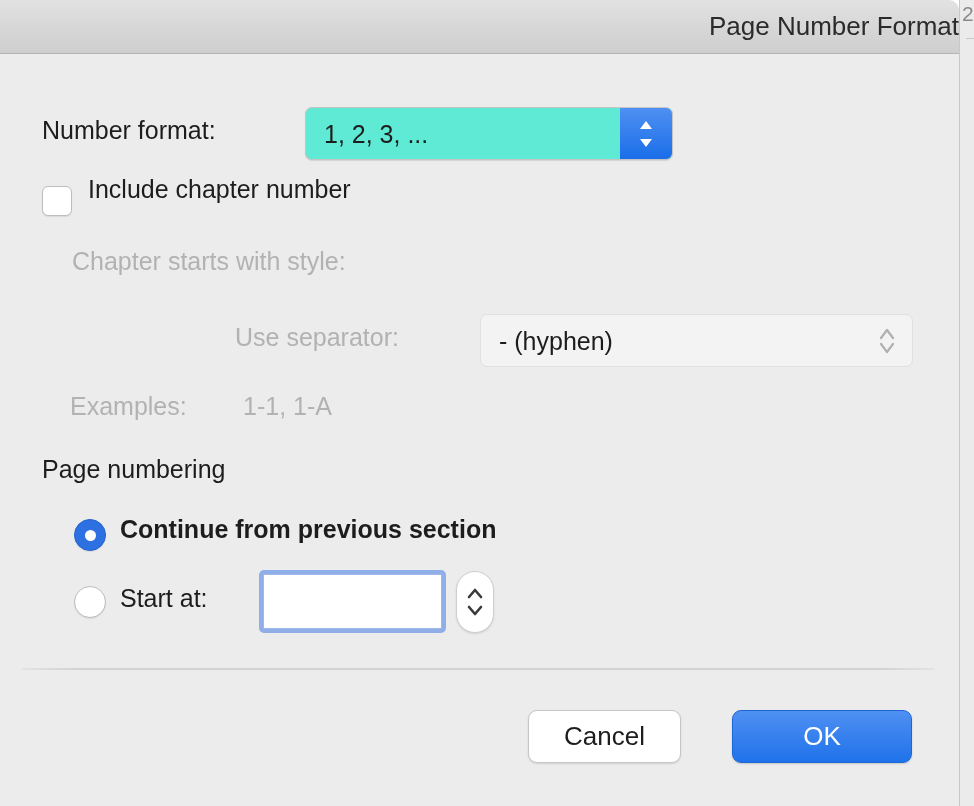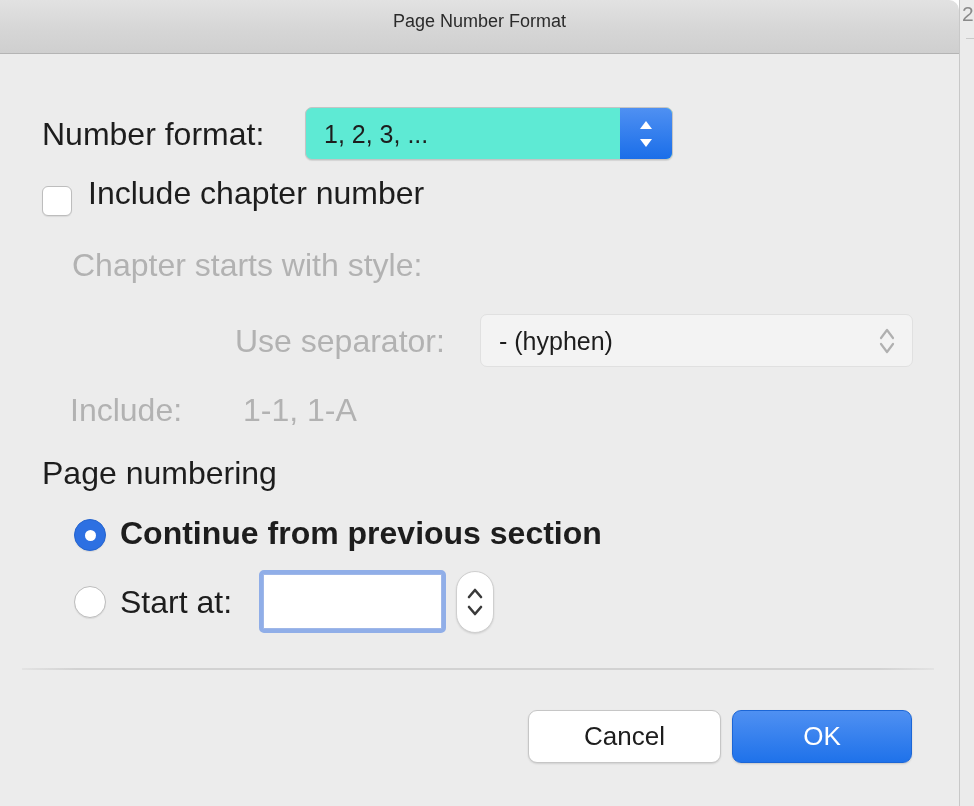--- a/index.html
+++ b/index.html
@@ -69,39 +69,39 @@
     background: linear-gradient(to bottom, #e2e2e2 0%, #d6d6d6 55%, #cfcfcf 100%);
     border-top-right-radius: 10px;
     border-bottom: 1px solid #b4b4b4;
     box-sizing: border-box;
   }
   .titlebar-title {
     position: absolute;
     left: 0;
     top: 11px;
     width: 959px;
-    text-align: center;
-    font-size: 18px;
+    text-align: right;
+    font-size: 26px;
     color: #2b2b2b;
     font-family: "Liberation Sans", sans-serif;
   }
 
   .body-area {
     position: absolute;
     left: 0;
     top: 55px;
     width: 959px;
     height: 751px;
     background: #ececec;
   }
 
   
   .label {
     position: absolute;
-    font-size: 32px;
+    font-size: 25px;
     color: #1d1d1d;
     white-space: nowrap;
     font-family: "Liberation Sans", sans-serif;
   }
   .label.disabled { color: #b2b2b2; }
 
   
   .popup {
     position: absolute;
     box-sizing: border-box;
@@ -310,21 +310,21 @@
     <div class="popup disabled" style="left:480px; top:259px; width:433px; height:53px;">
       <div class="value serif-value">-        (hyphen)</div>
       <div class="arrows-plain">
         <svg width="18" height="34" viewBox="0 0 18 34" aria-hidden="true">
           <polyline points="3,14 9,6 15,14" fill="none" stroke="#b0b0b0" stroke-width="2.2" stroke-linecap="round" stroke-linejoin="round"></polyline>
           <polyline points="3,20 9,28 15,20" fill="none" stroke="#b0b0b0" stroke-width="2.2" stroke-linecap="round" stroke-linejoin="round"></polyline>
         </svg>
       </div>
     </div>
 
-    <div class="label disabled" style="left:70px; top:337px;">Include:</div>
+    <div class="label disabled" style="left:70px; top:337px;">Examples:</div>
     <div class="label disabled" style="left:243px; top:337px;">1-1, 1-A</div>
 
     <div class="label" style="left:42px; top:400px;">Page numbering</div>
 
     <div class="radio on" style="left:74px; top:464px;"></div>
     <div class="label" style="left:120px; top:460px;font-weight:bold;">Continue from previous section</div>
 
     <div class="radio" style="left:74px; top:531px;"></div>
     <div class="label" style="left:120px; top:529px;text-align:right;">Start at:</div>
 
@@ -336,18 +336,18 @@
 
     <div class="stepper" style="left:456px; top:516px;">
       <svg width="22" height="40" viewBox="0 0 22 40" aria-hidden="true">
         <polyline points="5,15 11,8 17,15" fill="none" stroke="#3a3a3a" stroke-width="2.6" stroke-linecap="round" stroke-linejoin="round"></polyline>
         <polyline points="5,25 11,32 17,25" fill="none" stroke="#3a3a3a" stroke-width="2.6" stroke-linecap="round" stroke-linejoin="round"></polyline>
       </svg>
     </div>
 
     <div class="divider" style="top:613px;"></div>
 
-    <div class="btn secondary" style="left:528px; top:655px; width:193px; height:53px;">Cancel</div>
+    <div class="btn secondary" style="left:528px; top:655px; width:153px; height:53px;">Cancel</div>
 
     <div class="btn primary" style="left:732px; top:655px; width:180px; height:53px;">OK</div>
 
   </div>
 </div>
 
 </body></html>

